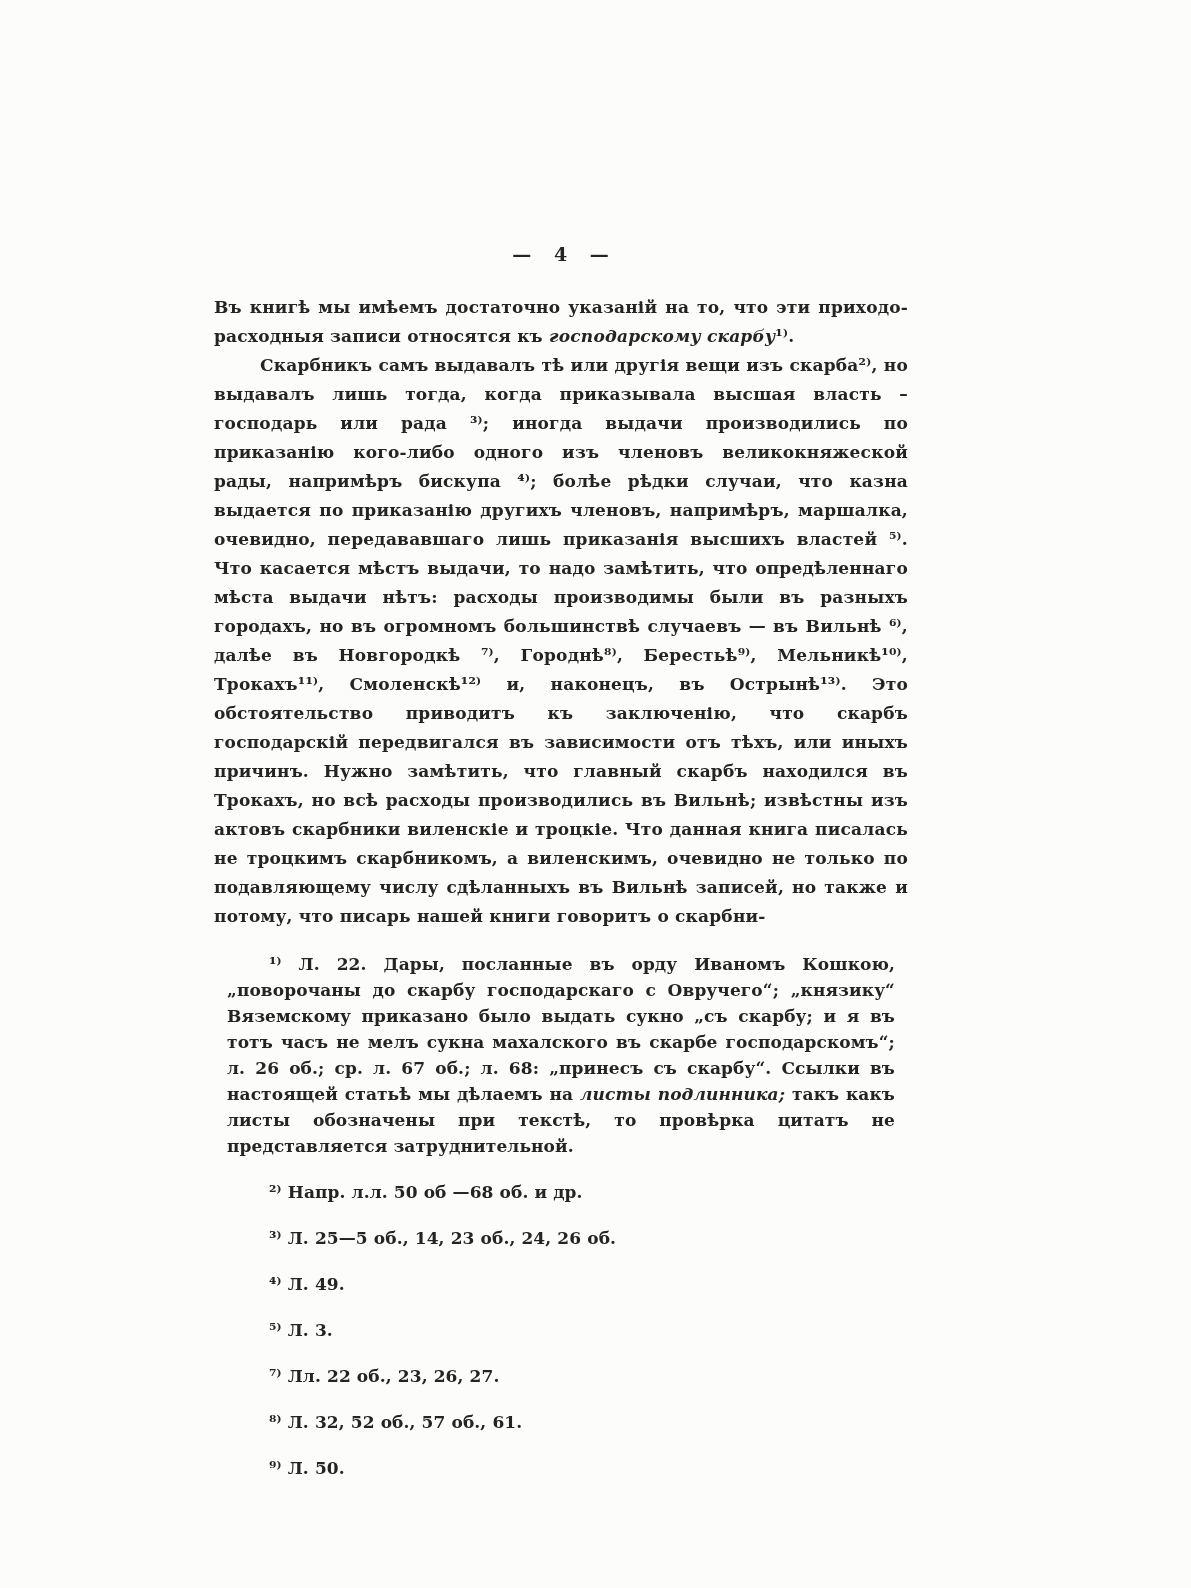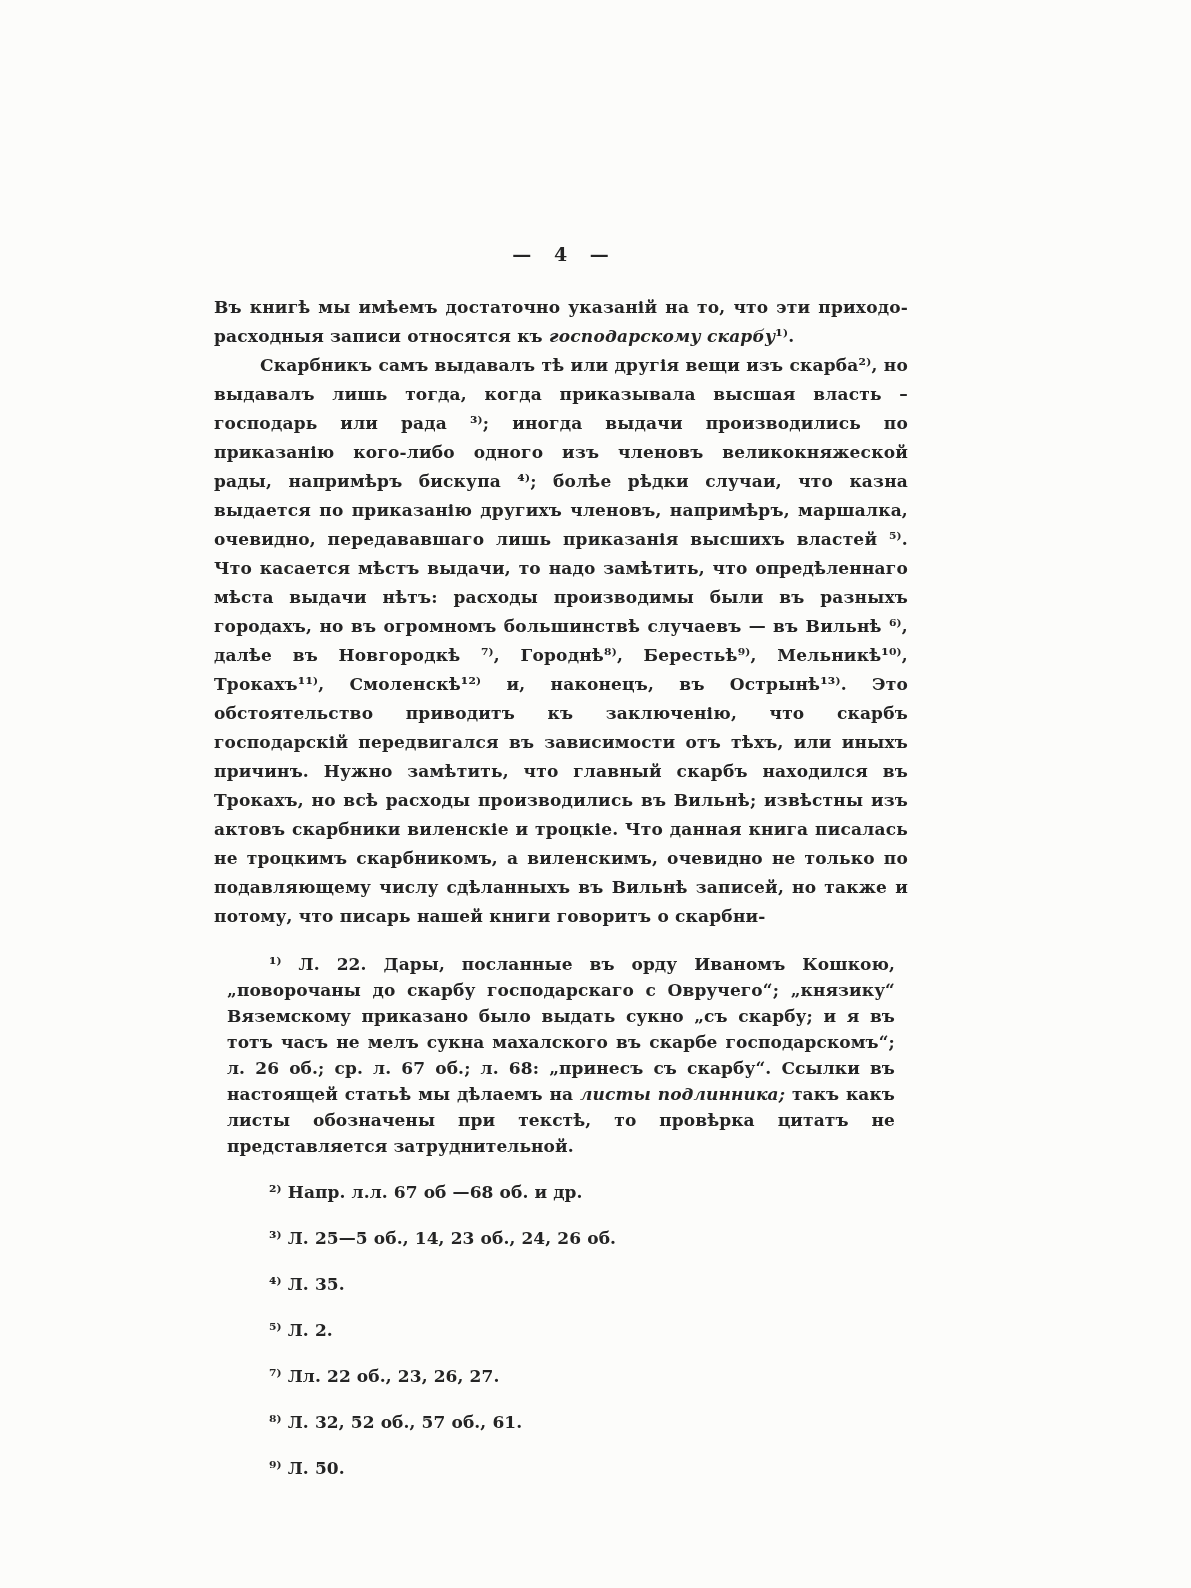--- a/index.html
+++ b/index.html
@@ -62,24 +62,24 @@
 
     <div class="main-text">
       <p class="para"><span>Въ книгѣ мы имѣемъ достаточно указаній на то, что эти приходо-расходныя записи относятся къ </span><span class="it">господарскому скарбу</span><span>¹⁾.</span></p>
 
       <p class="para indent">Скарбникъ самъ выдавалъ тѣ или другія вещи изъ скарба²⁾, но выдавалъ лишь тогда, когда приказывала высшая власть – господарь или рада ³⁾; иногда выдачи производились по приказанію кого-либо одного изъ членовъ великокняжеской рады, напримѣръ бискупа ⁴⁾; болѣе рѣдки случаи, что казна выдается по приказанію другихъ членовъ, напримѣръ, маршалка, очевидно, передававшаго лишь приказанія высшихъ властей ⁵⁾. Что касается мѣстъ выдачи, то надо замѣтить, что опредѣленнаго мѣста выдачи нѣтъ: расходы производимы были въ разныхъ городахъ, но въ огромномъ большинствѣ случаевъ — въ Вильнѣ ⁶⁾, далѣе въ Новгородкѣ ⁷⁾, Городнѣ⁸⁾, Берестьѣ⁹⁾, Мельникѣ¹⁰⁾, Трокахъ¹¹⁾, Смоленскѣ¹²⁾ и, наконецъ, въ Острынѣ¹³⁾. Это обстоятельство приводитъ къ заключенію, что скарбъ господарскій передвигался въ зависимости отъ тѣхъ, или иныхъ причинъ. Нужно замѣтить, что главный скарбъ находился въ Трокахъ, но всѣ расходы производились въ Вильнѣ; извѣстны изъ актовъ скарбники виленскіе и троцкіе. Что данная книга писалась не троцкимъ скарбникомъ, а виленскимъ, очевидно не только по подавляющему числу сдѣланныхъ въ Вильнѣ записей, но также и потому, что писарь нашей книги говоритъ о скарбни-</p>
     </div>
 
     <div class="footnotes">
       <p class="fn"><span>¹⁾ Л. 22. Дары, посланные въ орду Иваномъ Кошкою, „поворочаны до скарбу господарскаго с Овручего“; „князику“ Вяземскому приказано было выдать сукно „съ скарбу; и я въ тотъ часъ не мелъ сукна махалского въ скарбе господарскомъ“; л. 26 об.; ср. л. 67 об.; л. 68: „принесъ съ скарбу“. Ссылки въ настоящей статьѣ мы дѣлаемъ на </span><span class="it">листы подлинника;</span><span> такъ какъ листы обозначены при текстѣ, то провѣрка цитатъ не представляется затруднительной.</span></p>
 
-      <p class="fn">²⁾ Напр. л.л. 67 об —68 об. и др.</p>
+      <p class="fn">²⁾ Напр. л.л. 50 об —68 об. и др.</p>
       <p class="fn">³⁾ Л. 25—5 об., 14, 23 об., 24, 26 об.</p>
-      <p class="fn">⁴⁾ Л. 35.</p>
-      <p class="fn">⁵⁾ Л. 2.</p>
+      <p class="fn">⁴⁾ Л. 49.</p>
+      <p class="fn">⁵⁾ Л. 3.</p>
       <p class="fn">⁷⁾ Лл. 22 об., 23, 26, 27.</p>
       <p class="fn">⁸⁾ Л. 32, 52 об., 57 об., 61.</p>
       <p class="fn">⁹⁾ Л. 50.</p>
 
     </div>
 
   </div>
 </div>
 
 </body></html>

